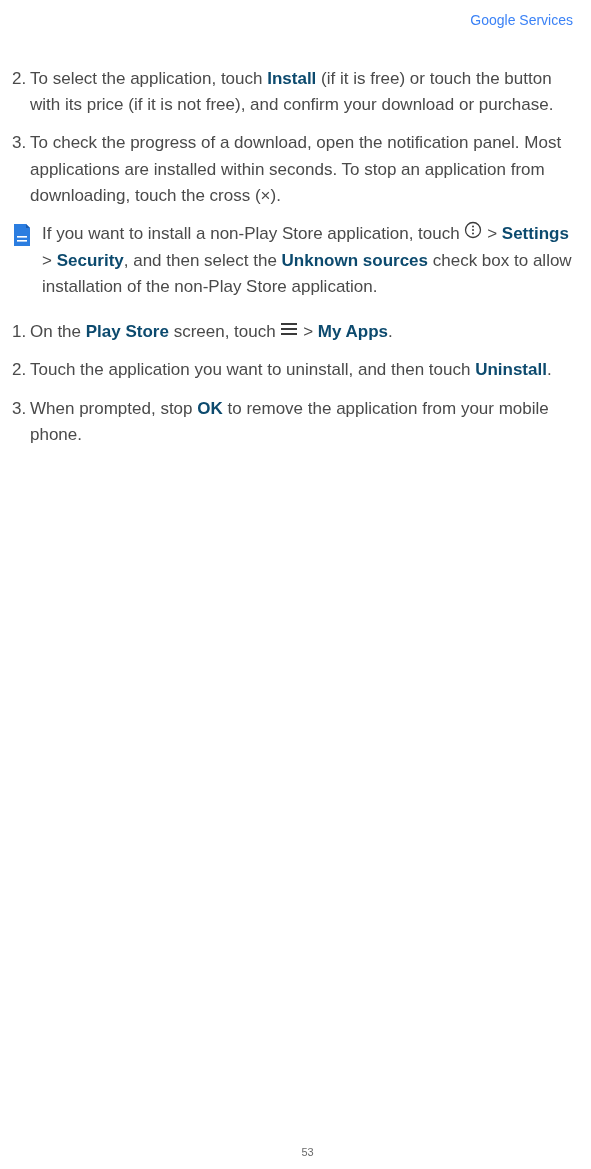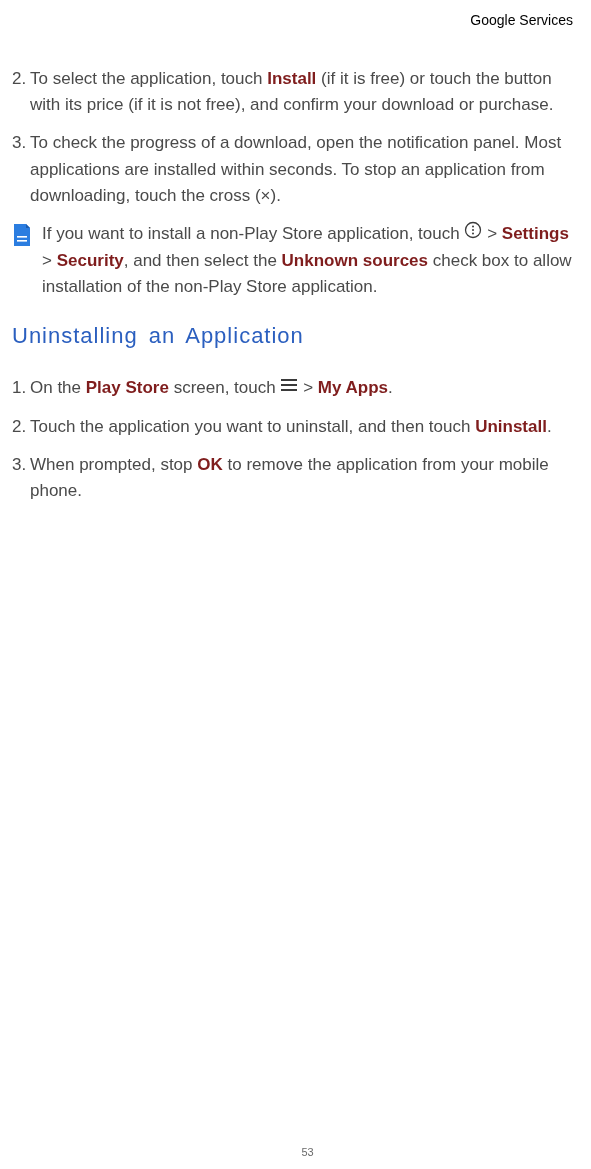--- a/index.html
+++ b/index.html
@@ -16,21 +16,21 @@
       color: #4a4a4a;
       font-size: 17px;
       line-height: 1.55;
     }
     .page {
       padding: 10px 12px 0 12px;
     }
     .header-text {
       text-align: right;
       font-size: 14px;
-      color: #000000;
+      color: #3b82f6;
       margin-bottom: 34px;
       padding-right: 6px;
     }
     .step-item {
       margin-bottom: 12px;
     }
     .step-item .num-line {
       display: flex;
     }
     .step-item .step-num {
@@ -61,21 +61,21 @@
       color: #2b5fbf;
       font-size: 22px;
       font-weight: 400;
       letter-spacing: 1px;
       word-spacing: 4px;
       margin-top: 10px;
       margin-bottom: 22px;
     }
     .bold {
       font-weight: bold;
-      color: #7f1d1d;
+      color: #0c4a6e;
     }
     .inline-icon {
       display: inline-block;
       vertical-align: middle;
       position: relative;
       top: -1px;
     }
     .page-number {
       position: absolute;
       bottom: 8px;
@@ -123,21 +123,20 @@
     <div class="note-body">
       <span>If you want to install a non-Play Store application, touch </span><span class="inline-icon"><svg width="18" height="18" viewBox="0 0 18 18">
             <circle cx="9" cy="9" r="7.5" fill="none" stroke="#3a3a3a" stroke-width="1.3"></circle>
             <circle cx="9" cy="5.5" r="1" fill="#3a3a3a"></circle>
             <circle cx="9" cy="9" r="1" fill="#3a3a3a"></circle>
             <circle cx="9" cy="12.5" r="1" fill="#3a3a3a"></circle>
           </svg></span><span> &gt; </span><span class="bold">Settings</span><span> &gt; </span><span class="bold">Security</span><span>, and then select the </span><span class="bold">Unknown sources</span><span> check box to allow installation of the non-Play Store application.</span>
     </div>
   </div>
 
-  <div class="subheading">Uninstalling an Application</div>
 
   <div class="step-item">
     <div class="num-line">
       <div class="step-num">1. </div>
       <div class="step-body">
         <span>On the </span><span class="bold">Play Store</span><span> screen, touch </span><span class="inline-icon"><svg width="18" height="14" viewBox="0 0 18 14">
               <rect x="1" y="1" width="16" height="2" fill="#3a3a3a"></rect>
               <rect x="1" y="6" width="16" height="2" fill="#3a3a3a"></rect>
               <rect x="1" y="11" width="16" height="2" fill="#3a3a3a"></rect>
             </svg></span><span> &gt; </span><span class="bold">My Apps</span><span>.</span>

